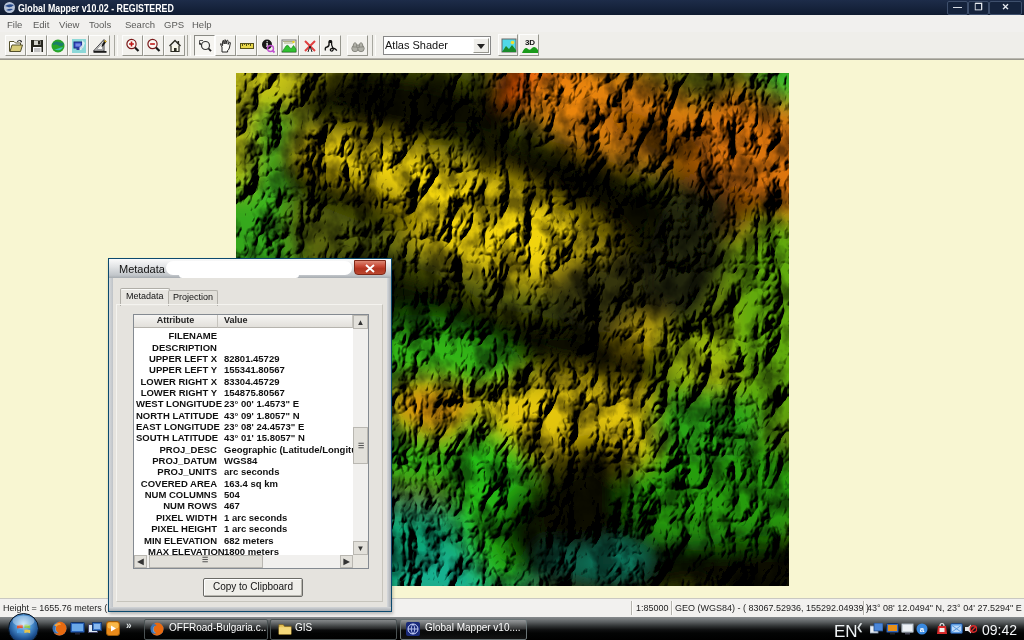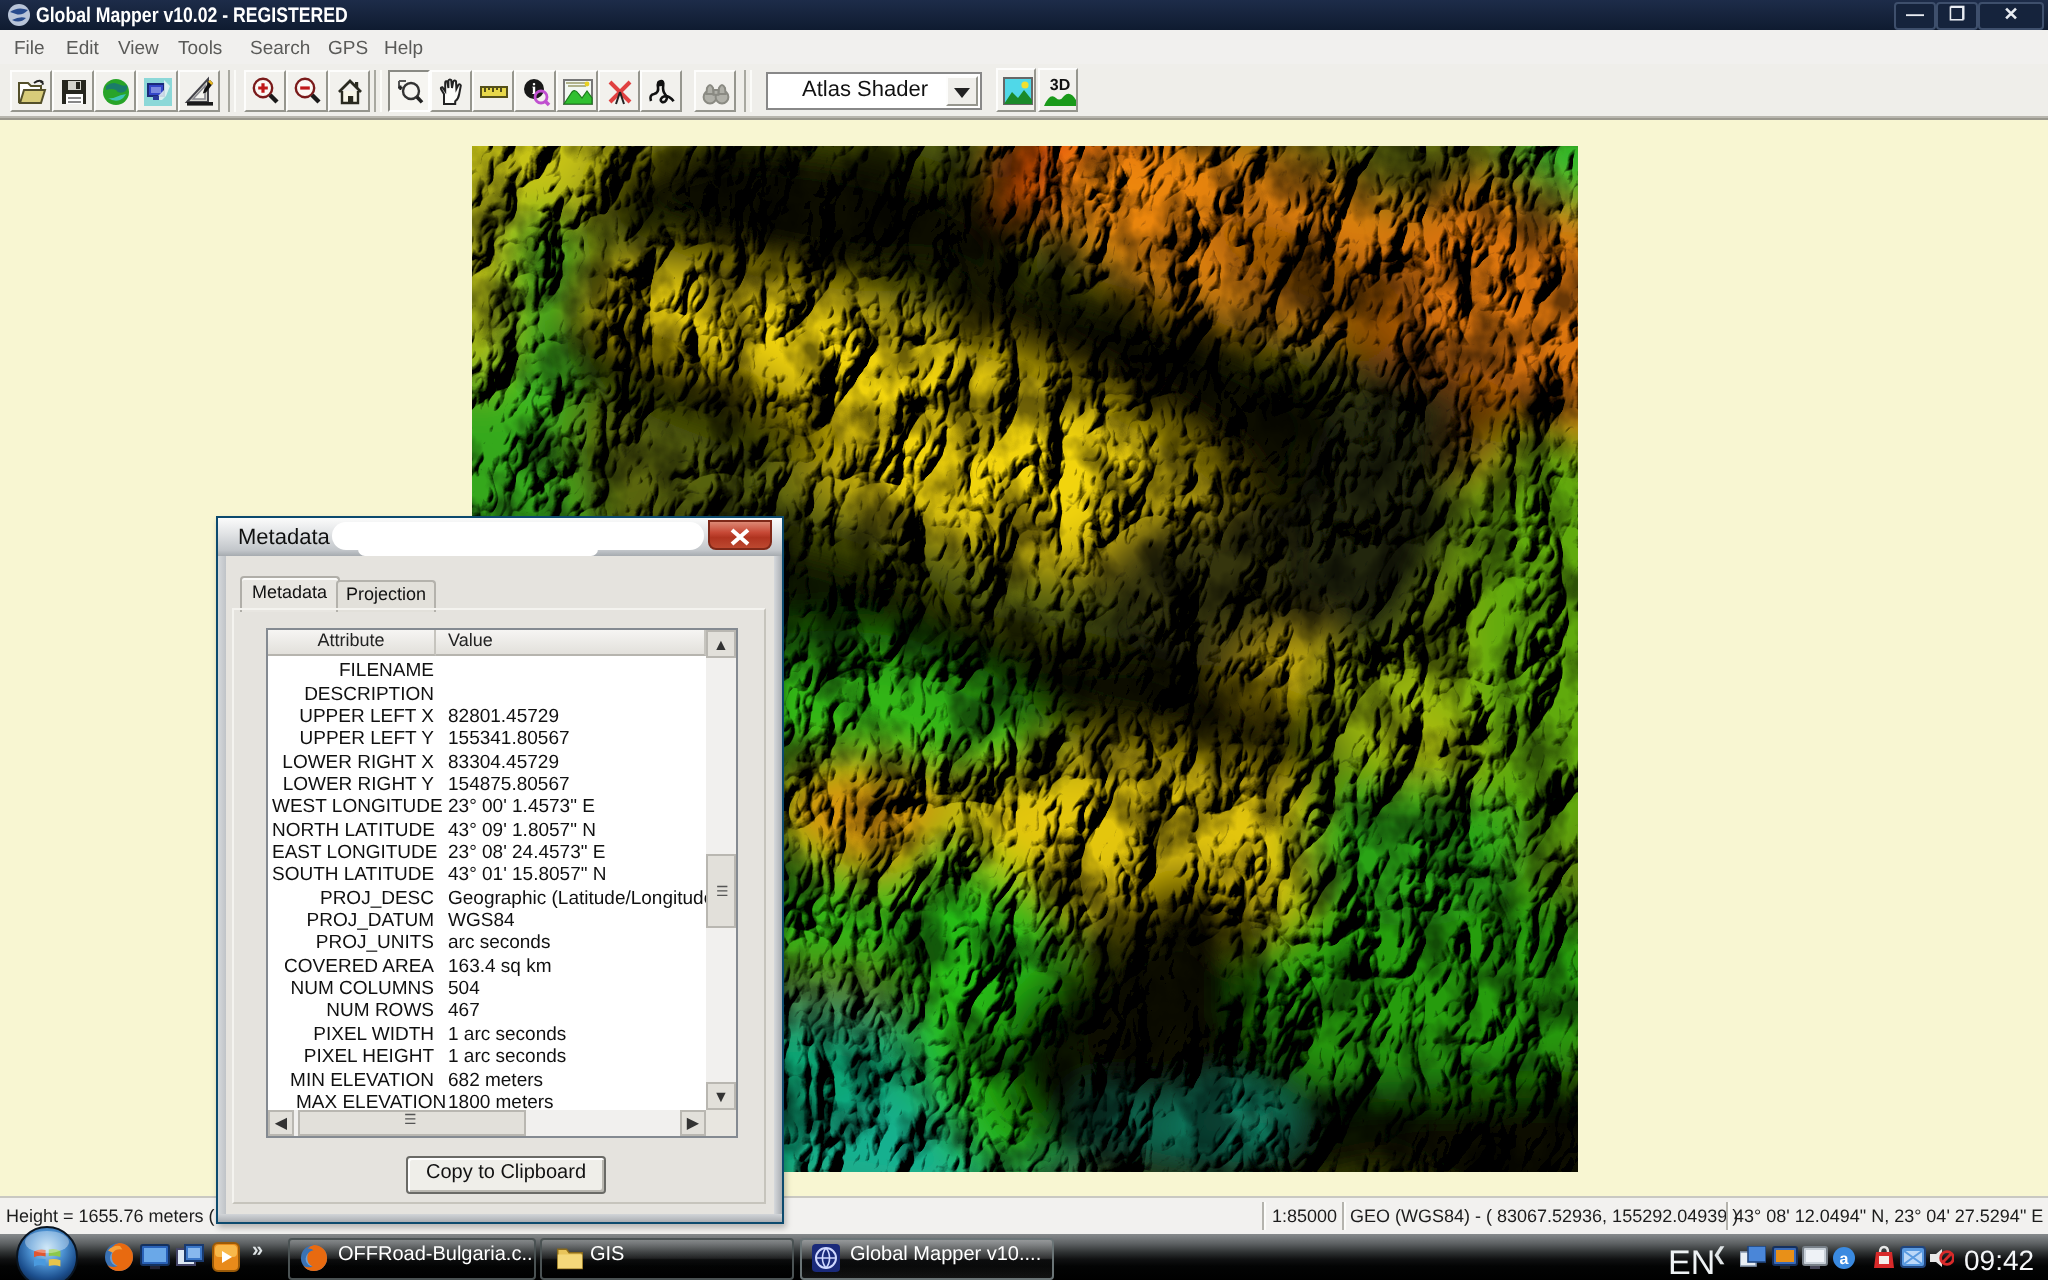--- a/index.html
+++ b/index.html
@@ -39,21 +39,21 @@
   
   #dlg{left:108px;top:258px;width:284px;height:354px;border:1px solid #0c4a6e;
     background:#e5e3de;box-shadow:1px 2px 3px rgba(0,0,0,.25);box-sizing:border-box;}
   #dlgtitle{left:0;top:0;width:282px;height:19px;
     background:linear-gradient(#fbfbfb,#e2e4e6 40%,#c2c6ca 85%,#a6abb0);}
   #dlgframeL{left:0;top:19px;width:4px;height:333px;background:linear-gradient(90deg,#d6d9dc,#bfc3c7);}
   #dlgframeR{left:278px;top:19px;width:4px;height:333px;background:linear-gradient(90deg,#d6d9dc,#a9adb2);}
   #dlgframeB{left:0;top:348px;width:282px;height:4px;background:linear-gradient(#d2d5d8,#a9adb2);}
   #dlgclient{left:4px;top:19px;width:274px;height:329px;background:#e5e3de;}
   .tab{font-size:9px;color:#111;}
-  #list{left:24px;top:55px;width:236px;height:255px;background:#fff;border:1px solid #848a91;box-sizing:border-box;overflow:hidden;}
+  #list{left:24px;top:55px;width:236px;height:255px;background:#fff;border:1px solid #848a91;box-sizing:border-box;overflow:hidden;font-weight:bold;}
   .hdrcell{top:0;height:13px;background:linear-gradient(#f6f5f3,#e2e0db);border-right:1px solid #c6c4be;
     border-bottom:1px solid #b6b4ae;font-size:9px;color:#222;box-sizing:border-box;}
   .row{position:absolute;font-size:9.5px;color:#101010;white-space:nowrap;}
   .sb{background:#f1f0ee;}
   .sbtn{background:#e2e0da;border:1px solid #b9b7b1;box-sizing:border-box;font-size:8px;color:#333;
     text-align:center;}
   #copybtn{left:94px;top:319px;width:98px;height:17px;background:#efeee9;
     border:1px solid #6a6a66;border-radius:2px;box-shadow:inset 1px 1px 0 #fff, inset -1px -1px 0 #b9b7b0;
     font-size:10px;color:#111;text-align:center;line-height:16px;}
 </style>
@@ -203,21 +203,21 @@
             <circle cx="5" cy="10.5" r="3.2"></circle>
             <circle cx="11" cy="10.5" r="3.2"></circle>
             <path d="M3.5 6 Q5 3 6.5 6 L6.8 9 H3.2 Z"></path>
             <path d="M9.5 6 Q11 3 12.5 6 L12.8 9 H9.2 Z"></path>
           </g>
           <rect x="6.8" y="7" width="2.4" height="2.4" fill="#b0b0a8" stroke="#8a8a82"></rect>
         </svg>
       </div>
     <div class="tsep abs" style="left:372px"></div>
     <div class="abs" style="left:383px;top:4px;width:108px;height:19px;background:#fff;border:1px solid #888;box-sizing:border-box;">
-      <span class="abs" style="left:17px;top:2px;font-size:11px;color:#111">Atlas Shader</span>
+      <span class="abs" style="left:1px;top:2px;font-size:11px;color:#111">Atlas Shader</span>
       <div class="abs" style="right:1px;top:1px;width:16px;height:15px;background:#efeeea;border:1px solid;border-color:#fdfdfc #96968e #96968e #fdfdfc;box-sizing:border-box;">
         <svg width="8" height="5" style="position:absolute;left:3px;top:5px">
             <path d="M0 0 H8 L4 5 Z" fill="#222"></path>
           </svg>
       </div>
     </div>
     <div class="tbtn abs" style="left:498px;top:2px;width:20px;height:22px">
         <svg width="16" height="18" viewBox="0 0 16 18">
           <rect x="1" y="2" width="14" height="13" fill="#50d8e8" stroke="#666"></rect>
           <circle cx="11.5" cy="5.5" r="1.8" fill="#f0e030"></circle>

